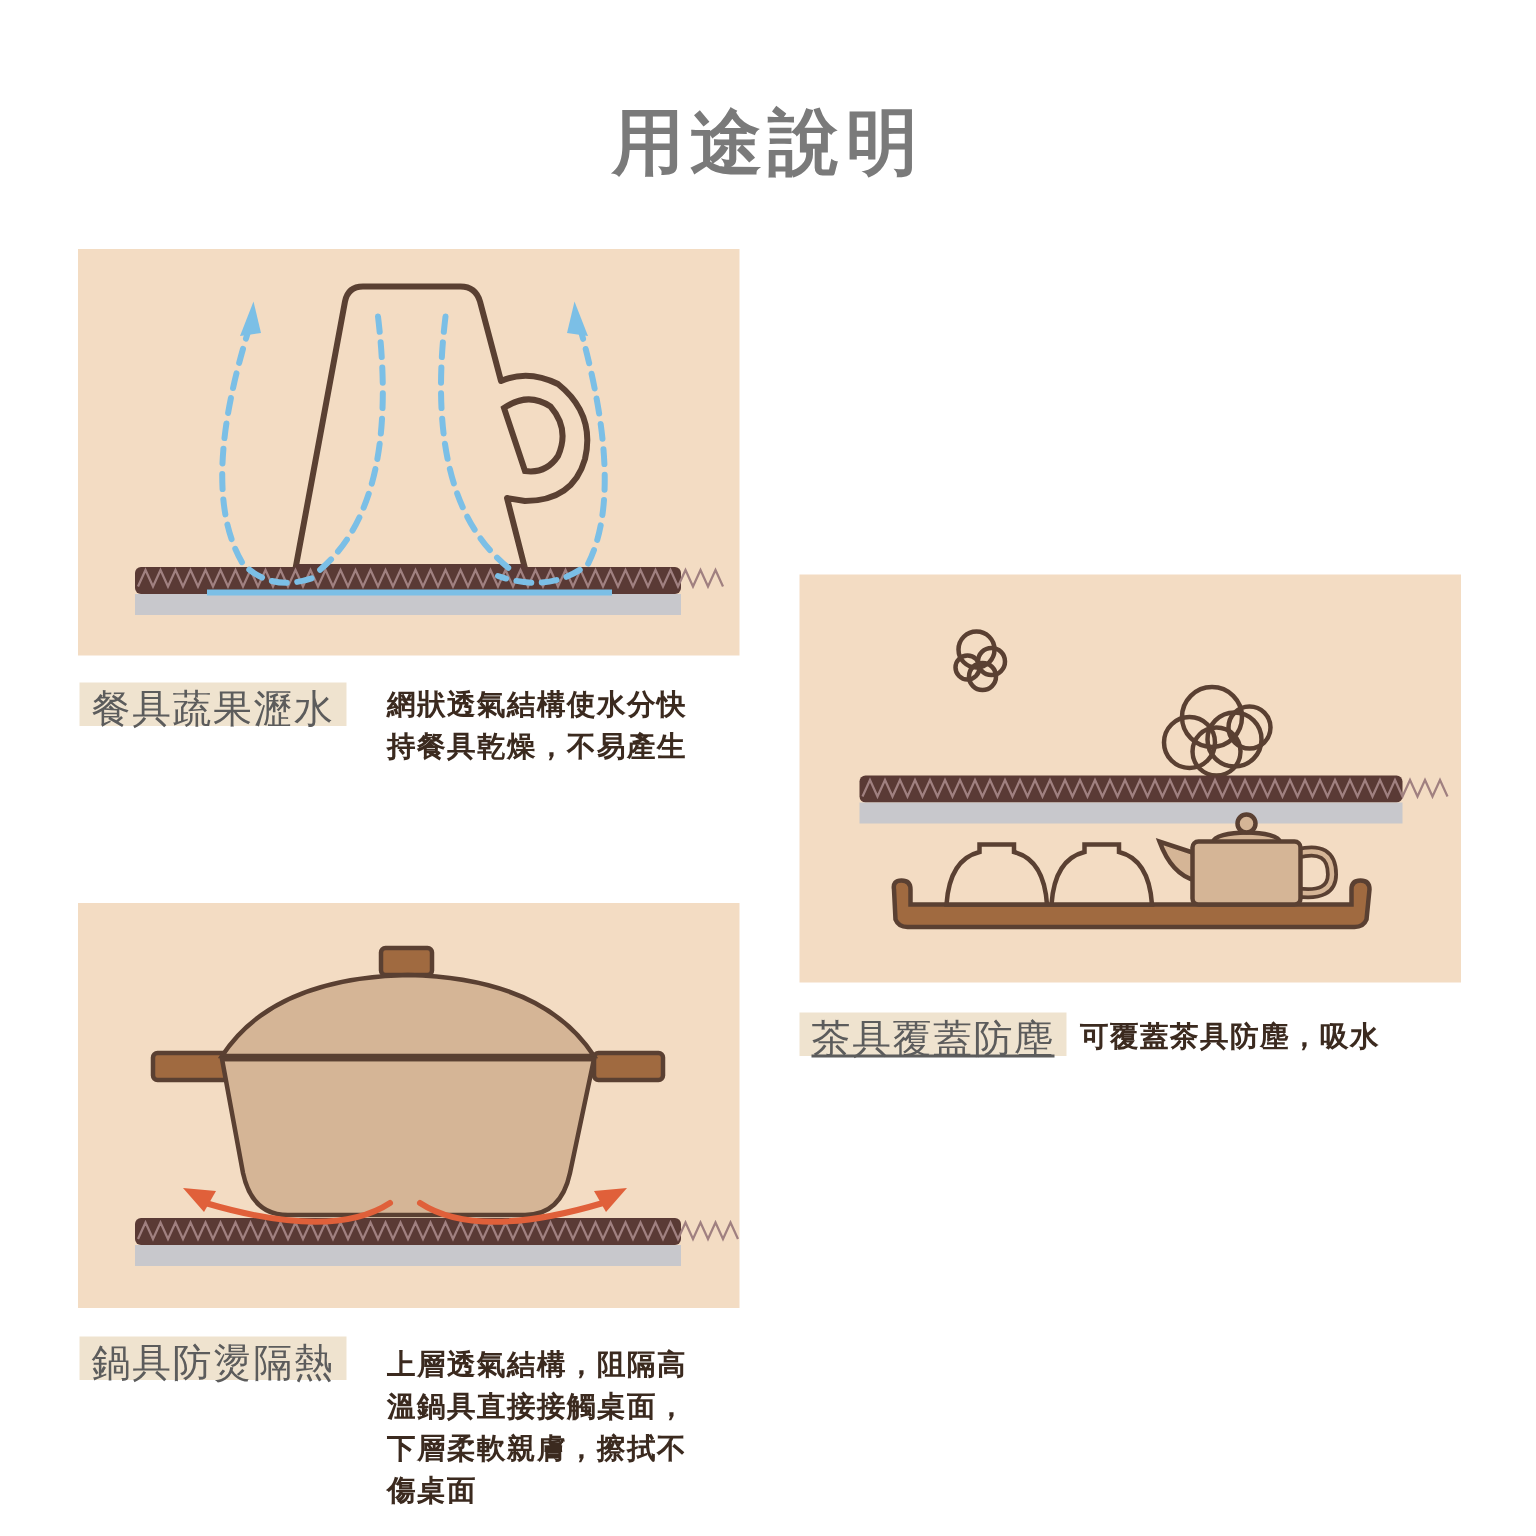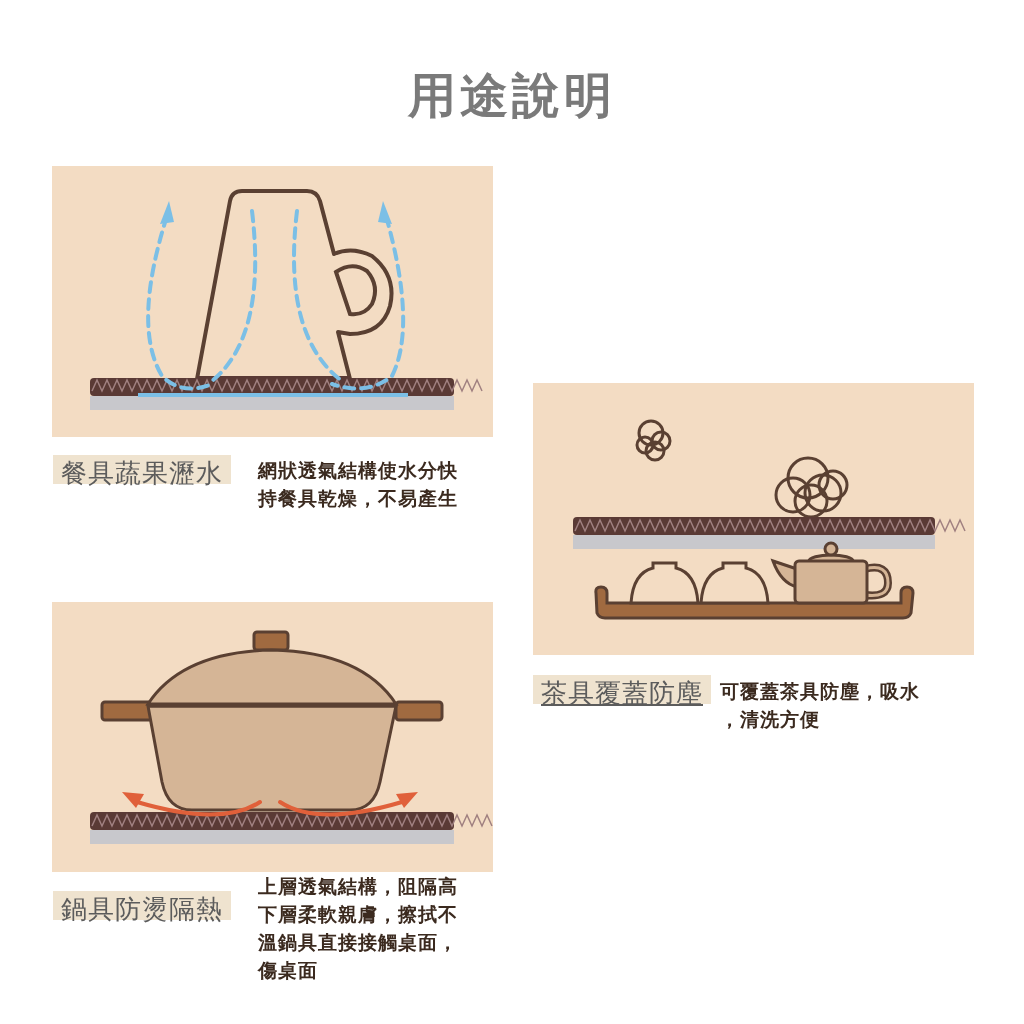--- a/index.html
+++ b/index.html
@@ -93,21 +93,20 @@
       <ellipse cx="298" cy="178" rx="22" ry="6" fill="#d5b596" stroke="#5a4032" stroke-width="3"></ellipse>
       <circle cx="298" cy="166" r="6" fill="#d5b596" stroke="#5a4032" stroke-width="3"></circle>
       <rect x="262" y="178" width="72" height="42" rx="4" fill="#d5b596" stroke="#5a4032" stroke-width="3"></rect>
     </g>
   </svg>
 </div>
 
 <div class="label-box" style="left:533px; top:675px;text-decoration:underline;">茶具覆蓋防塵</div>
 <div class="desc" style="left:720px; top:677px;">
   <span>可覆蓋茶具防塵，吸水</span>
-  <span>，清洗方便</span>
 </div>
 
 <div class="panel" style="left:52px; top:602px; width:441px; height:270px;">
   <svg viewBox="0 0 441 270">
     <g>
       <rect x="50" y="100" width="50" height="18" rx="3" fill="#a06a40" stroke="#5a4032" stroke-width="3"></rect>
       <rect x="344" y="100" width="46" height="18" rx="3" fill="#a06a40" stroke="#5a4032" stroke-width="3"></rect>
       <rect x="202" y="30" width="34" height="18" rx="3" fill="#a06a40" stroke="#5a4032" stroke-width="3"></rect>
       <path d="M96,102 Q130,50 220,48 Q310,50 344,102 Z" fill="#d5b596" stroke="#5a4032" stroke-width="3"></path>
       <path d="M96,104 L344,104 L328,180 Q322,208 298,208 L140,208 Q116,208 110,180 Z" fill="#d5b596" stroke="#5a4032" stroke-width="3"></path>
@@ -121,18 +120,18 @@
     <g fill="none" stroke="#e0603a" stroke-width="4" stroke-linecap="round">
       <path d="M208,200 Q170,225 85,200"></path>
       <path d="M228,200 Q266,225 350,200"></path>
     </g>
     <path d="M70,190 L92,192 L84,206 Z" fill="#e0603a"></path>
     <path d="M366,190 L344,192 L352,206 Z" fill="#e0603a"></path>
   </svg>
 </div>
 
 <div class="label-box" style="left:53px; top:891px;">鍋具防燙隔熱</div>
-<div class="desc" style="left:258px; top:872px;">
+<div class="desc" style="left:258px; top:896px;">
   <span>上層透氣結構，阻隔高</span>
+  <span>溫鍋具直接接觸桌面，</span>
   <span>下層柔軟親膚，擦拭不</span>
-  <span>溫鍋具直接接觸桌面，</span>
   <span>傷桌面</span>
 </div>
 
 </body></html>

